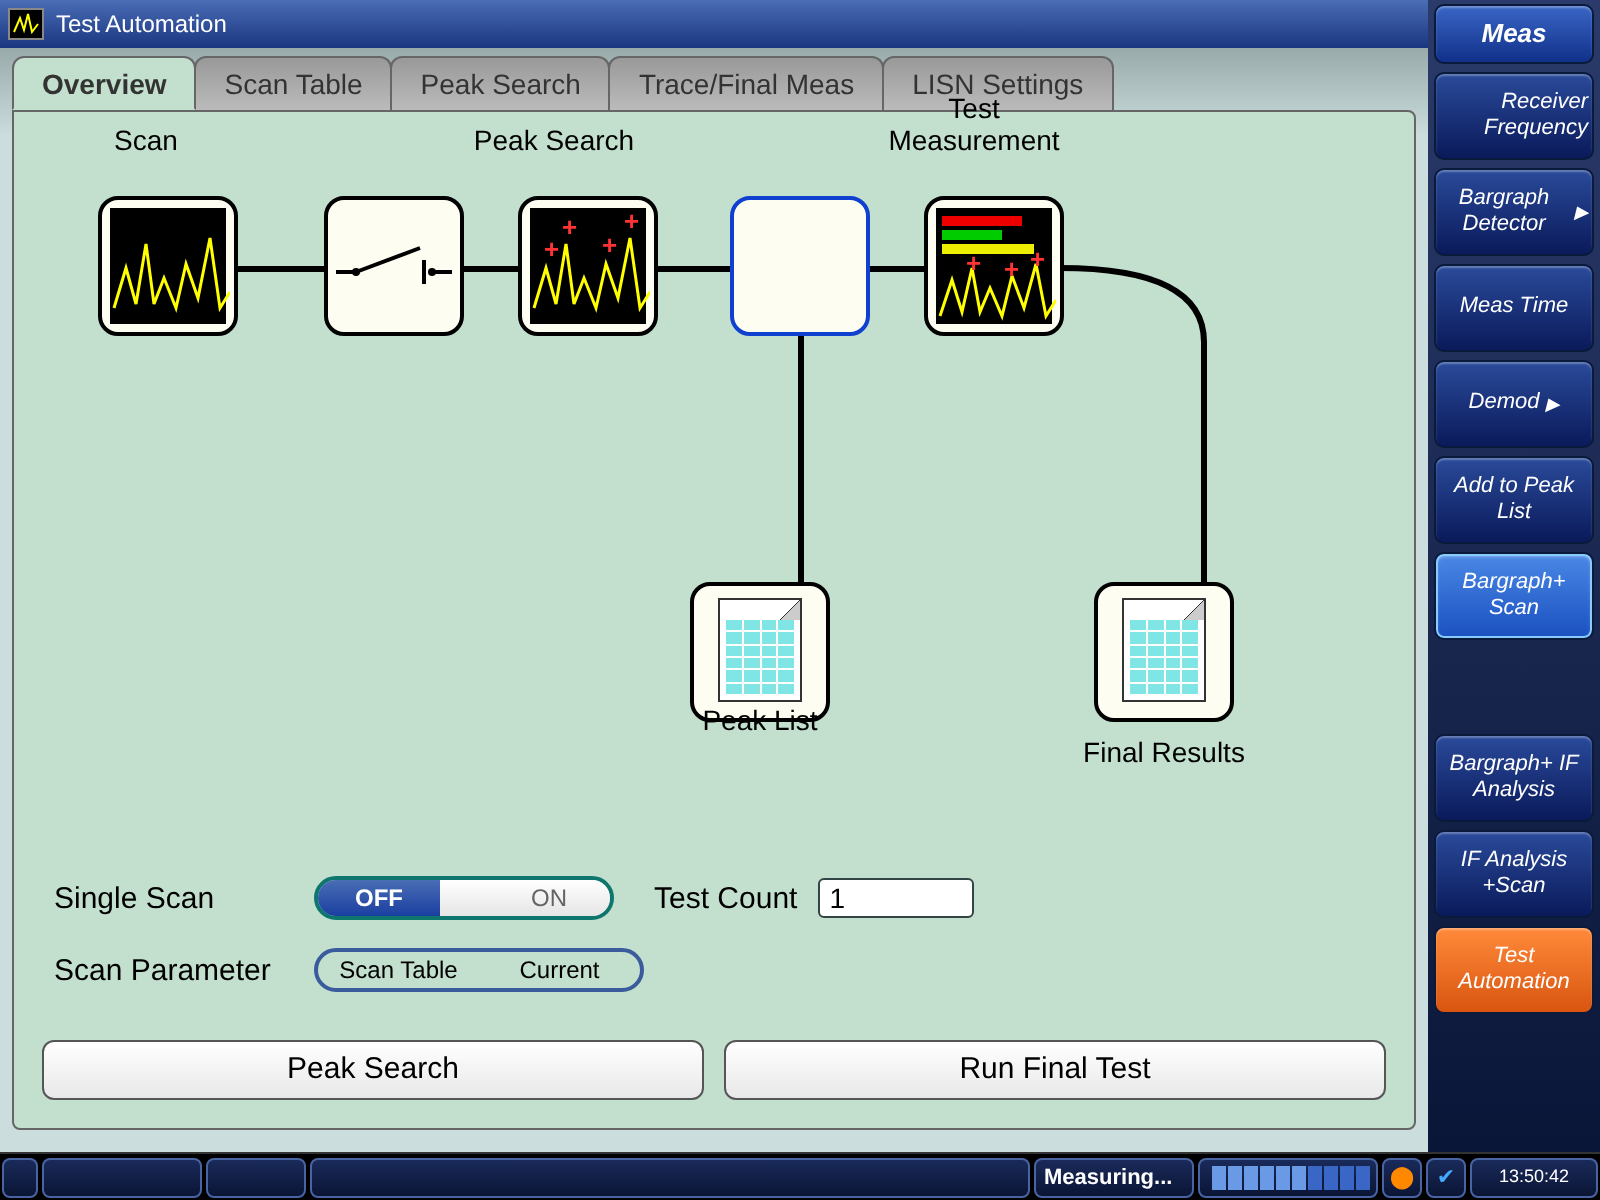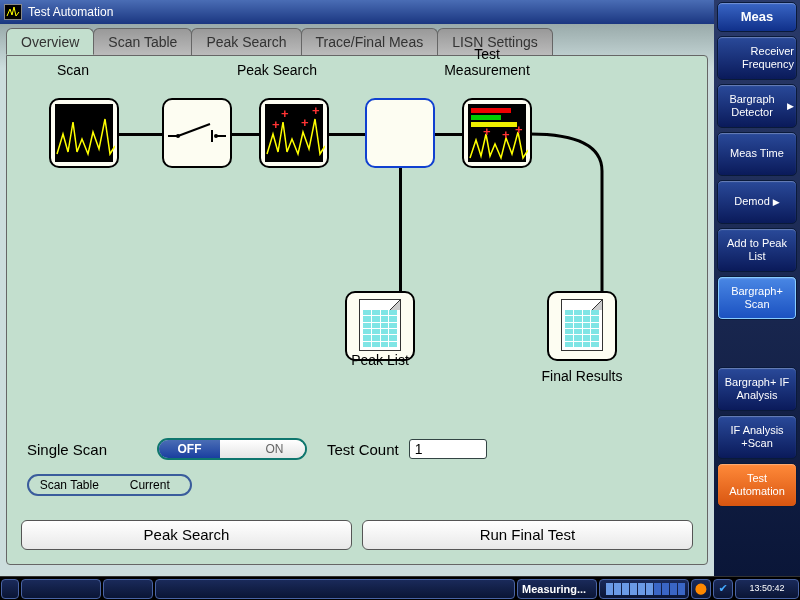--- a/index.html
+++ b/index.html
@@ -8,21 +8,21 @@
 .titlebar { height: 24px; background: linear-gradient(#4a6db5, #1a3680); display: flex; align-items: center; color: #fff; font-size: 12px; padding-left: 4px; }
 .titlebar .icon-box { width: 18px; height: 16px; background:#000; border:1px solid #888; display:flex; align-items:center; justify-content:center; margin-right:6px; }
 .titlebar .icon-box svg { display:block }
 .titlebar .close { margin-left:auto; width:24px; height:22px; background: linear-gradient(#f55,#c11); border:1px solid #800; border-radius:3px; display:flex; align-items:center; justify-content:center; color:#fff; font-weight:bold; margin-right:2px; cursor:pointer; }
 
 .main-area { position: absolute; top:24px; left:0; width:714px; height:552px; background: linear-gradient(#9aa,#cdd 8%, #cdd); }
 
 .tabs { display:flex; height:27px; margin-top:4px; }
 .tab { flex:0 0 auto; padding: 5px 14px 0 14px; font-size:14px; color:#333; background: linear-gradient(#999,#bbb); border:1px solid #666; border-bottom:none; border-top-left-radius:6px; border-top-right-radius:6px; margin-left:-1px; cursor:pointer; height:27px; }
 .tab:first-child { margin-left:6px; }
-.tab.active { background:#c3dfce; font-weight:normal; border-bottom:1px solid #c3dfce; z-index:2; position:relative; }
+.tab.active { background:#c3dfce; font-weight:bold; border-bottom:1px solid #c3dfce; z-index:2; position:relative; }
 
 .panel { margin: 0 6px 6px 6px; border:1px solid #666; border-radius: 0 4px 4px 4px; background:#c3dfce; height: 510px; padding:12px 20px; position:relative; }
 .flow-row { position:relative; height:100px; margin-top:4px; }
 .node { position:absolute; width:70px; height:70px; background:#fdfdf2; border:2px solid #000; border-radius:10px; top:0; overflow:hidden; }
 .node.sel { border-color:#1040d0; }
 .node-inner { margin:4px; width:calc(100% - 8px); height:calc(100% - 8px); background:#000; position:relative; }
 .switch-node { position:absolute; width:70px; height:70px; background:#fdfdf2; border:2px solid #000; border-radius:10px; top:0; }
 
 .conn { position:absolute; background:#000; height:3px; }
 .connv { position:absolute; background:#000; width:3px; }
@@ -43,21 +43,21 @@
 .num-input { margin-left:20px; display:flex; align-items:center; }
 .num-input .lbl2 { margin-right:10px; }
 .num-input input { width:78px; height:20px; border:1px solid #344; border-radius:3px; padding:0 5px; font-size:14px; background:#fff; }
 
 .toggle2 { display:flex; border:2px solid #3a5c9c; border-radius:12px; height:22px; overflow:hidden; width:165px; font-size:12px; }
 .toggle2 div { flex:1; text-align:center; line-height:18px; cursor:pointer; }
 
 .big-btns { position:absolute; left:14px; right:14px; bottom:14px; display:flex; gap:10px; }
 .big-btn { flex:1; height:30px; background: linear-gradient(#fff,#e8e8e8); border:1px solid #555; border-radius:6px; text-align:center; line-height:28px; font-size:15px; cursor:pointer; }
 
-.sidebar { position:absolute; top:0; right:0; width:86px; height:576px; background: linear-gradient(#2a3a6a,#0a1638); display:flex; flex-direction:column; }
+.sidebar { position:absolute; top:0; right:0; width:86px; height:576px; background: linear-gradient(#2a3a6a,#0a1638); display:flex; flex-direction:column;font-style:italic; }
 .side-btn { flex:0 0 auto; margin:2px 3px; background: linear-gradient(#2a4a9a,#0a1a5a); border:1px solid #0a1a3a; border-radius:5px; color:#fff; font-size:11px; text-align:center; display:flex; align-items:center; justify-content:center; padding:2px; cursor:pointer; line-height:1.2; box-shadow: inset 0 1px 1px rgba(255,255,255,.3); }
 .side-btn.header { background: linear-gradient(#3a66c5,#10308a); height:30px; font-size:13px; font-weight:bold; margin-top:2px; }
 .side-btn.active { background: linear-gradient(#4a88e5,#1a50c0); box-shadow: inset 0 0 0 1px #8cf, inset 0 1px 2px rgba(255,255,255,.5); }
 .side-btn.orange { background: linear-gradient(#ff8a3a,#d85510); }
 .side-btn .arrow { margin-left:3px; font-size:9px; }
 
 .statusbar { position:absolute; bottom:0; left:0; right:0; height:24px; background:#000; display:flex; align-items:center; color:#fff; font-size:11px; border-top:1px solid #333; }
 .status-cell { height:20px; border:1px solid #4963a3; border-radius:4px; margin:0 1px; background: linear-gradient(#1a2a5a,#0a1535); display:flex; align-items:center; padding:0 4px; }
 .progress { display:flex; gap:1px; padding:2px; }
 .progress div { width:7px; height:12px; background:#3a66c5; }
@@ -234,20 +234,21 @@
         <div class="toggle">
           <div class="on">OFF</div>
           <div class="off">ON</div>
         </div>
         <div class="num-input">
           <span class="lbl2">Test Count</span>
           <input type="text" value="1" style="">
         </div>
       </div>
       <div class="ctrl-row">
+        <div class="lbl">Scan Parameter</div>
         <div class="toggle2">
           <div class="on">Scan Table</div>
           <div class="off">Current</div>
         </div>
       </div>
     </div>
 
     <div class="big-btns">
       <div class="big-btn">Peak Search</div>
       <div class="big-btn">Run Final Test</div>

